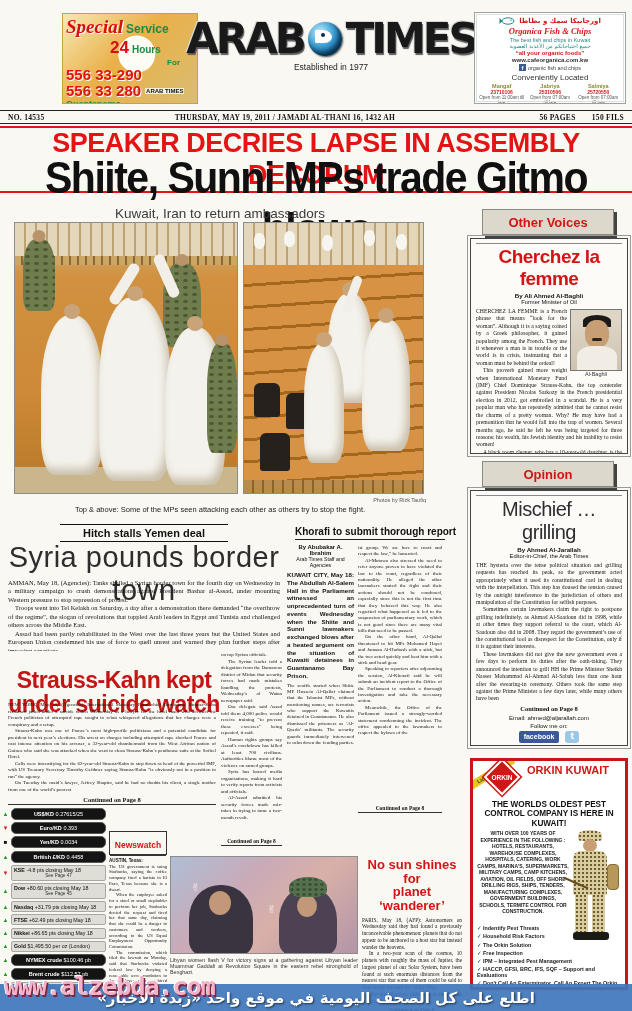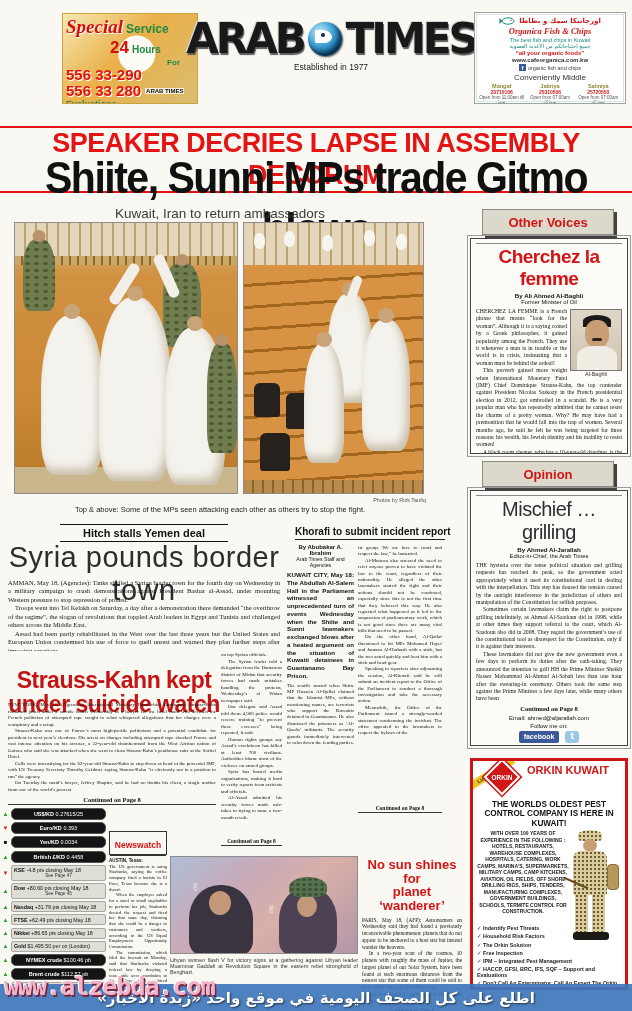--- a/index.html
+++ b/index.html
@@ -287,21 +287,21 @@
     <div class="r1">
       <span class="sp-24">24</span>
       <span class="sp-hours">Hours</span>
     </div>
     <div class="sp-for">For</div>
     <div class="sp-phone">556 33-290</div>
     <div class="r4">
       <span class="sp-phone">556 33 280</span>
       <span class="sp-brand">ARAB TIMES</span>
     </div>
-    <div class="sp-sub">Evaluations</div>
+    <div class="sp-sub">Guantanamo</div>
   </div>
 
   <div class="abs" id="masthead">
     <div class="logo-row">
       <span class="logo-word">ARAB</span>
       <span class="globe"></span>
       <span class="logo-word">TIMES</span>
     </div>
     <div class="estab">Established in 1977</div>
   </div>
@@ -317,21 +317,21 @@
     </div>
     <div class="org-name">Organica Fish &amp; Chips</div>
     <div class="org-teal">The best fish and chips in Kuwait</div>
     <div class="org-ar2">جميع احتياجاتكم من الأغذية العضوية</div>
     <div class="org-red">“all your organic foods”</div>
     <div class="org-url">www.cafeorganica.com.kw</div>
     <div class="org-fb-row">
       <span class="fb-sq">f</span>
       <span class="org-fb-t">organic fish and chips</span>
     </div>
-    <div class="org-located">Conveniently Middle</div>
+    <div class="org-located">Conveniently Located</div>
     <div class="org-locs">
 
         <div class="org-loc">
           <div class="org-loc-name">Mangaf</div>
           <div class="org-loc-ph">23710106</div>
           <div class="org-loc-h">Open from 11:00am till late</div>
         </div>
 
         <div class="org-loc">
           <div class="org-loc-name">Jabriya</div>
@@ -340,20 +340,28 @@
         </div>
 
         <div class="org-loc">
           <div class="org-loc-name">Salmiya</div>
           <div class="org-loc-ph">25720550</div>
           <div class="org-loc-h">Open from 07:00am till late</div>
         </div>
       </div>
   </div>
 
+  <div class="abs" id="dateline">
+    <span class="dl-l">NO. 14535</span>
+    <span class="dl-c">THURSDAY, MAY 19, 2011 / JAMADI AL-THANI 16, 1432 AH</span>
+    <span class="dl-r">
+      <span>56 PAGES</span>
+      <span>150 FILS</span>
+    </span>
+  </div>
 
   <div class="abs" id="banner">
     <span>SPEAKER DECRIES LAPSE IN ASSEMBLY DECORUM</span>
   </div>
   <div class="abs" id="main-headline">
     <span>Shiite, Sunni MPs trade Gitmo blows</span>
   </div>
   <div class="abs" id="subhead">Kuwait, Iran to return ambassadors</div>
 
   <div class="abs" id="photos">
@@ -435,21 +443,21 @@
 
   <p>NEW YORK, May 18, (Agencies): International Monetary Fund chief Dominique Strauss-Kahn remained jailed under a suicide watch Wednesday as a lawyer for the hotel maid who accused the French politician of attempted rape sought to rebut whispered allegations that her charges were a conspiracy and a setup.</p>
       <p>Strauss-Kahn was one of France’s most high-profile politicians and a potential candidate for president in next year’s elections. His arrest on charges including attempted rape shocked France and cast intense attention on his accuser, a 32-year-old chambermaid from the West African nation of Guinea who said she was attacked when she went to clean Strauss-Kahn’s penthouse suite at the Sofitel Hotel.</p>
       <p>Calls were intensifying for the 62-year-old Strauss-Kahn to step down as head of the powerful IMF, with US Treasury Secretary Timothy Geithner saying Strauss-Kahn “is obviously not in a position to run” the agency.</p>
       <p>On Tuesday the maid’s lawyer, Jeffrey Shapiro, said he had no doubts his client, a single mother from one of the world’s poorest</p>
     </div>
   <div class="abs" id="strauss-cont">
     <div class="continued">Continued on Page 8</div>
   </div>
 
-  <div class="abs" id="khorafi-head">Khorafi to submit incident report</div>
+  <div class="abs" id="khorafi-head">Khorafi to submit thorough report</div>
   <div class="abs" id="khorafi-col1">
     <div class="byline">By Abubakar A. Ibrahim</div>
     <div class="byline-sub">Arab Times Staff and Agencies</div>
     <div class="lead">KUWAIT CITY, May 18: The Abdullah Al-Salem Hall in the Parliament witnessed an unprecedented turn of events Wednesday when the Shiite and Sunni lawmakers exchanged blows after a heated argument on the situation of Kuwaiti detainees in Guantanamo Bay Prison.</div>
     <div class="bodytext small">The scuffle started when Shiite MP Hussein Al-Qallaf claimed that the Islamist MPs, without mentioning names, are terrorists who support the Kuwaitis detained in Guantanamo. He also dismissed the prisoners as ‘Al-Qaeda’ militants. The security guards immediately intervened to calm down the feuding parties.</div>
   </div>
   <div class="abs bodytext" id="khorafi-col2">
 
   <p>ist group. We are here to enact and respect the law,” he lamented.</p>
       <p>Al-Mutawa also stressed the need to refer anyone proven to have violated the law to the court, regardless of their nationality. He alleged the other lawmakers started the fight and their actions should not be condoned, especially since this is not the first time that they behaved this way. He also regretted what happened as it led to the suspension of parliamentary work, which is not good since there are many vital bills that need to be passed.</p>

